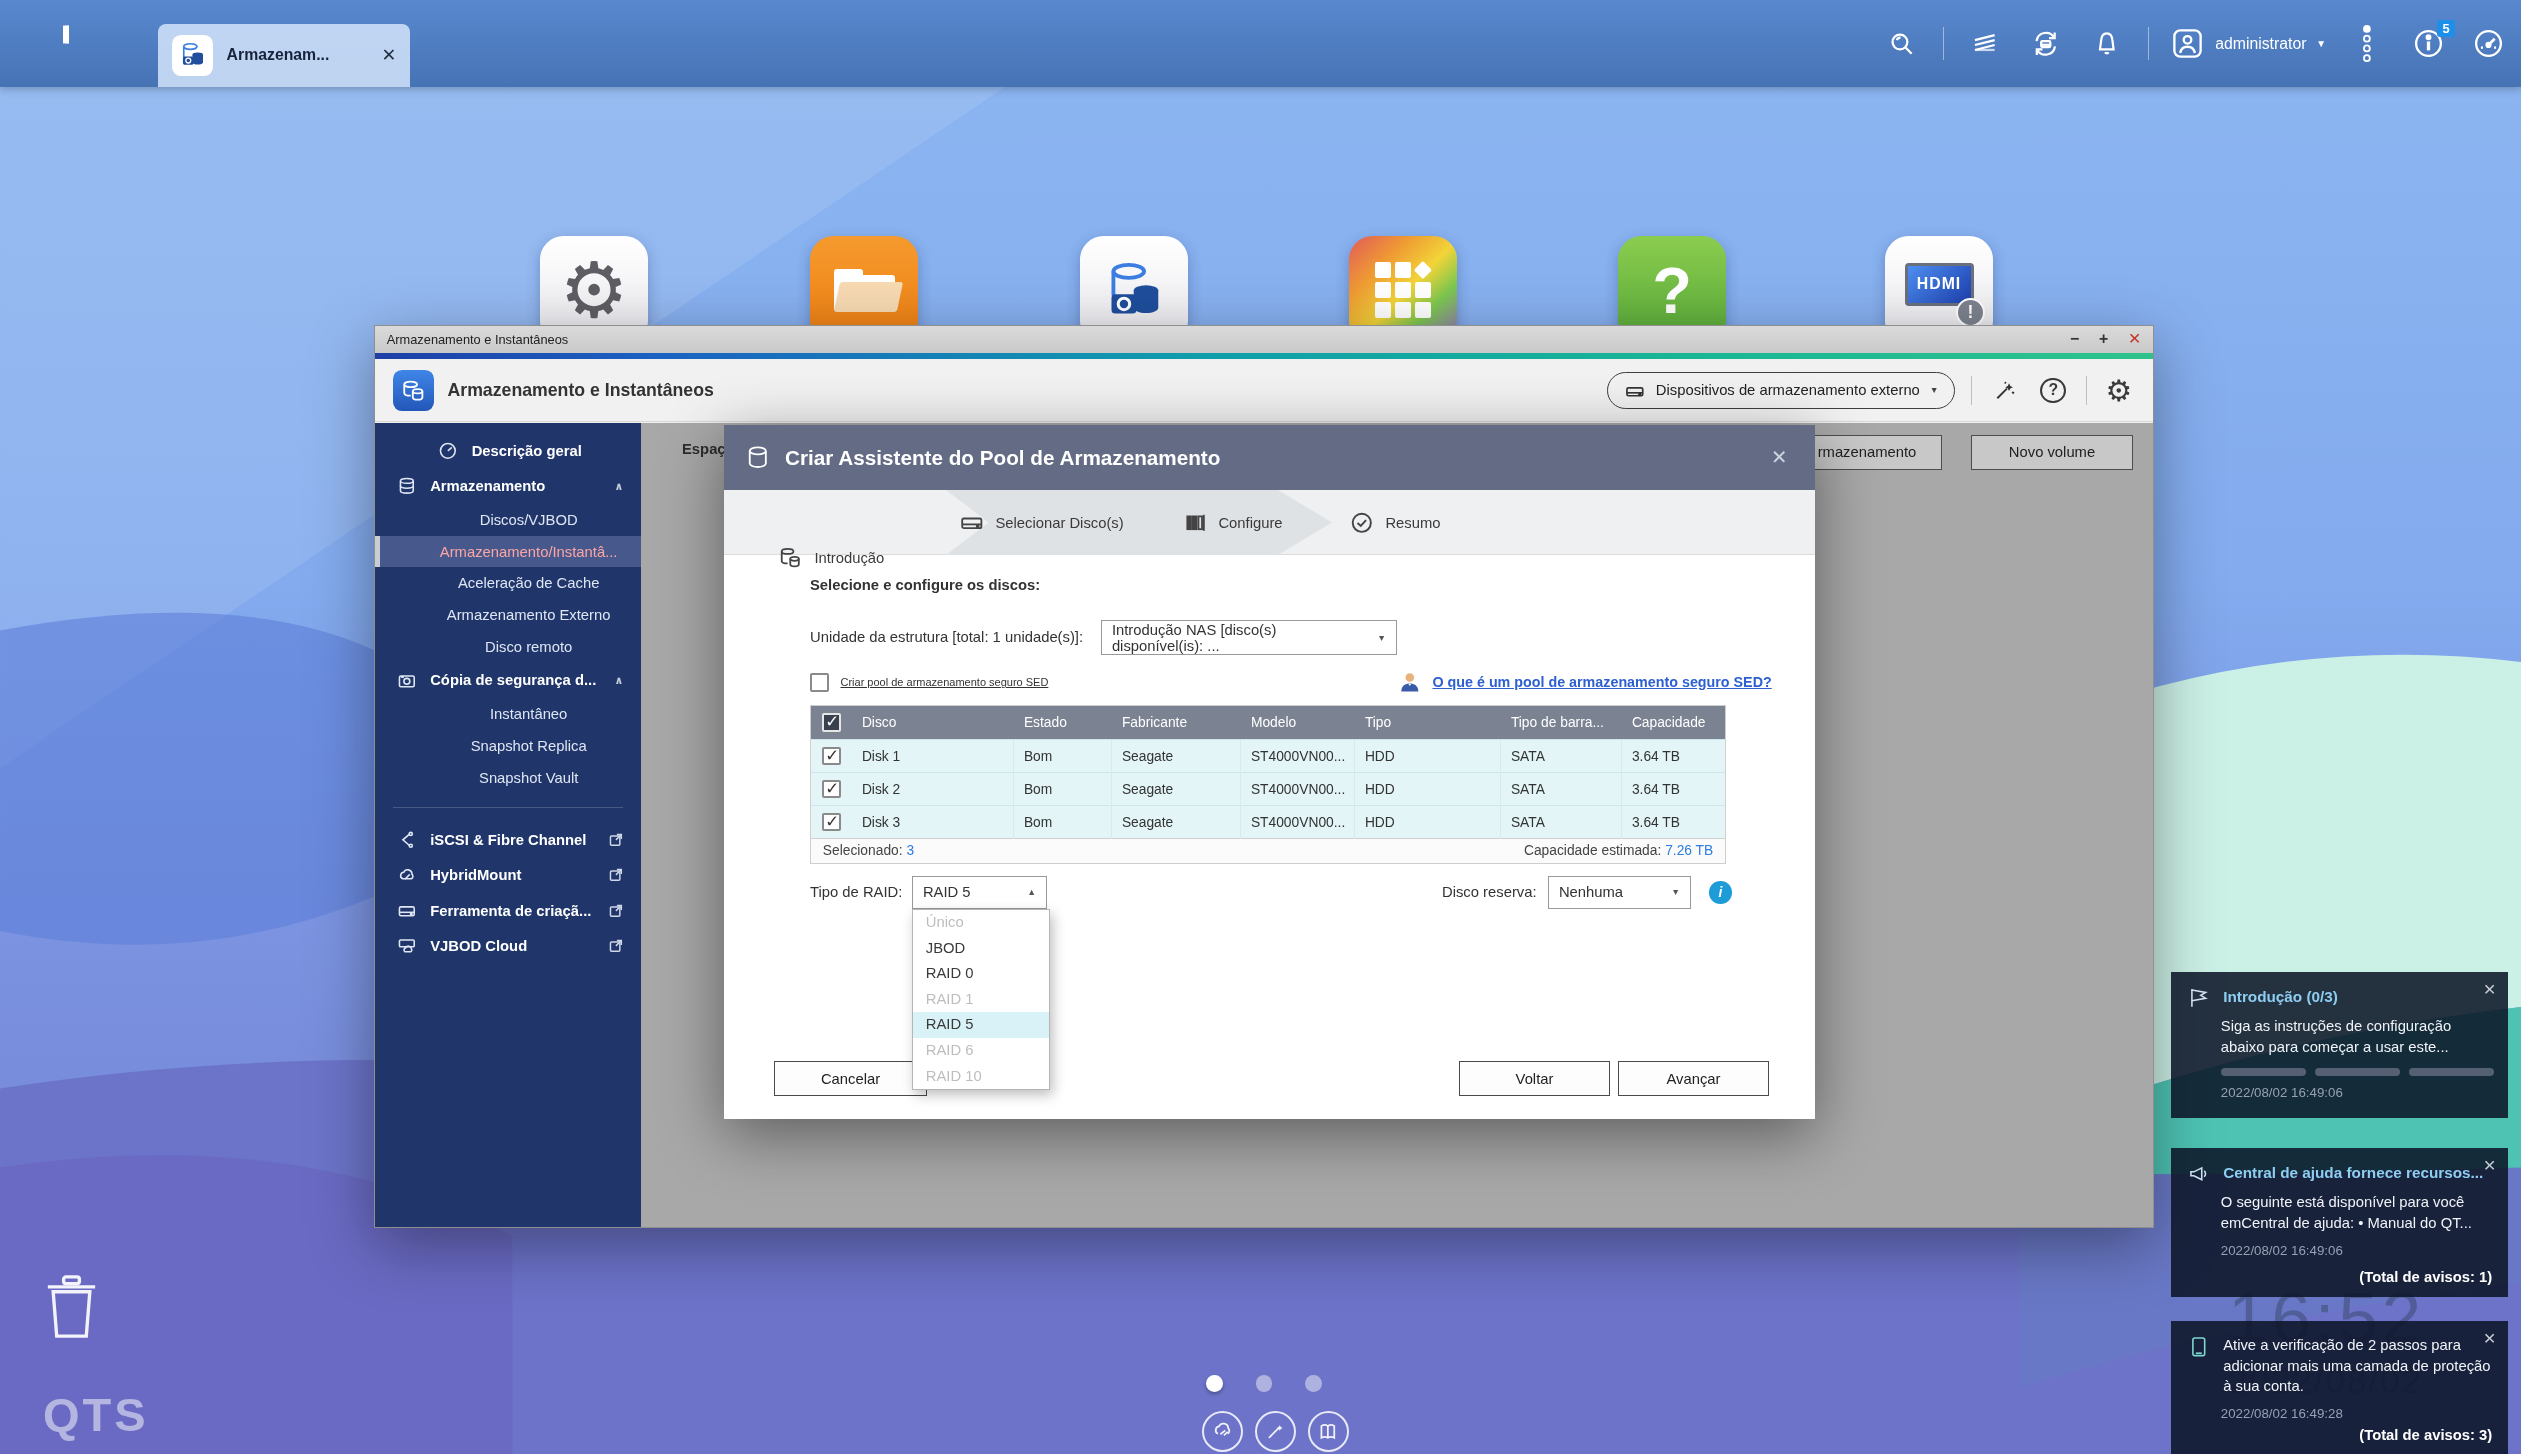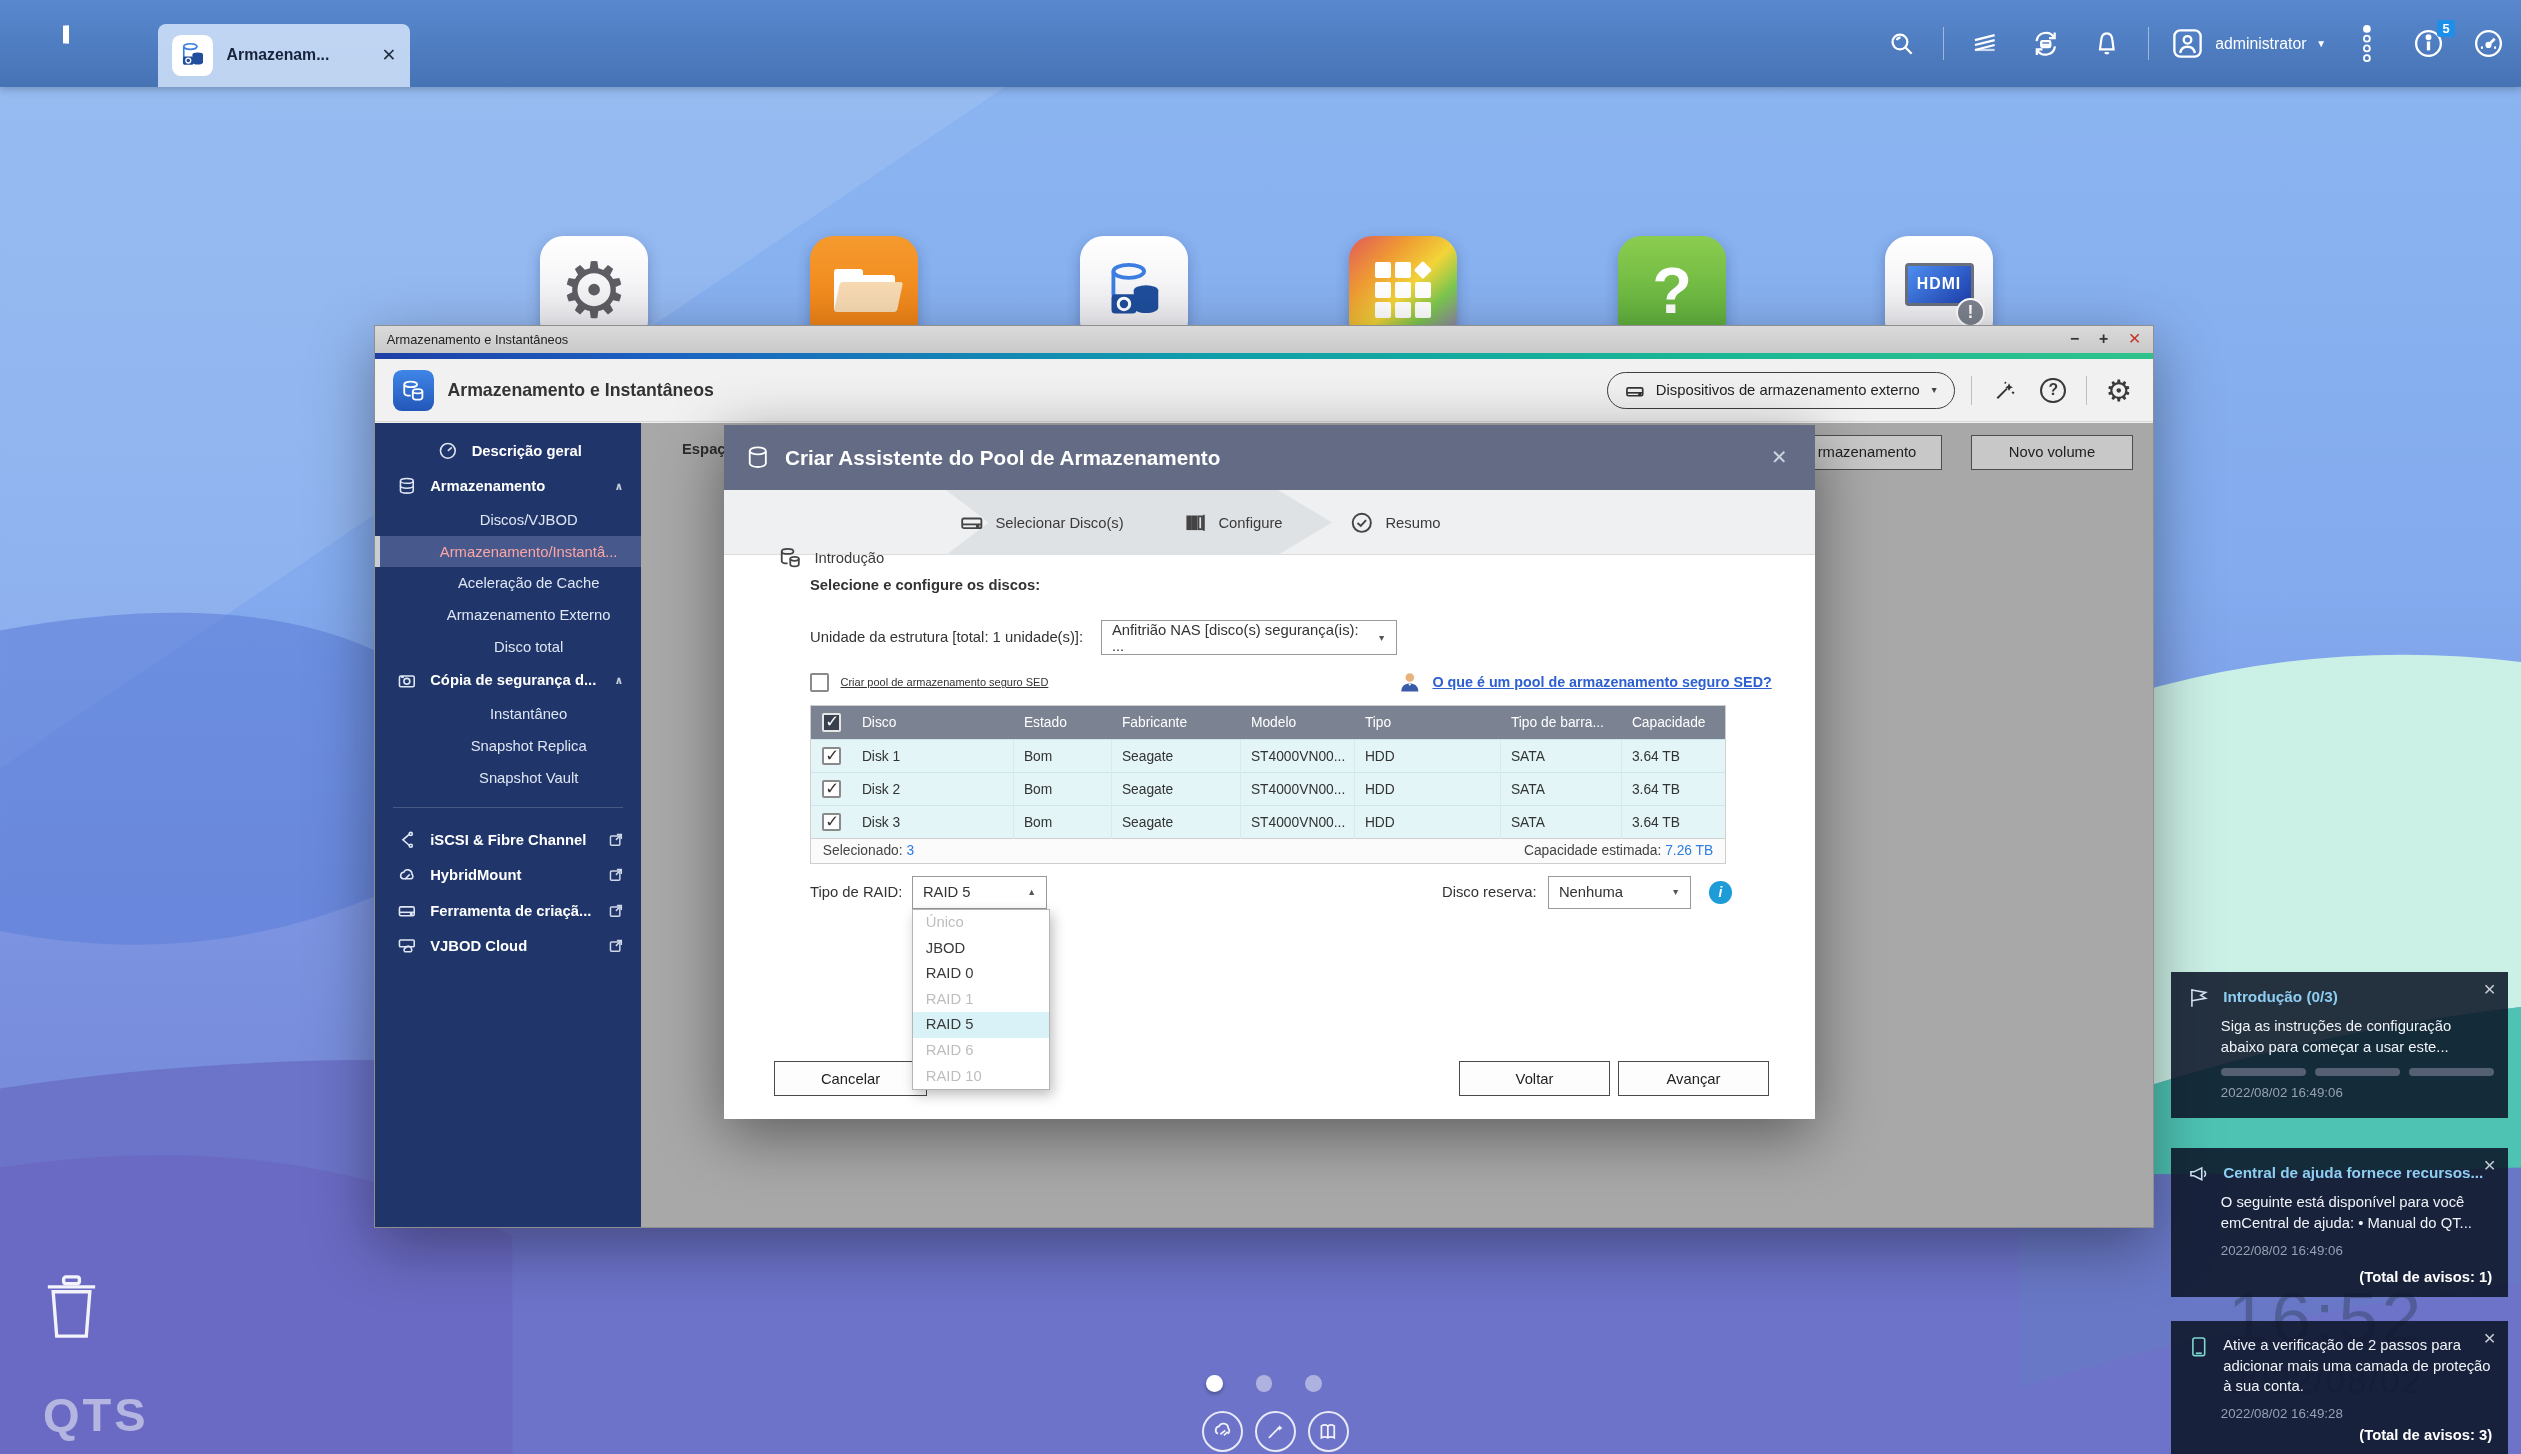--- a/index.html
+++ b/index.html
@@ -367,21 +367,21 @@
           <li class="child selected">
               <span>Armazenamento/Instantâ...</span>
             </li>
           <li class="child">
               <span>Aceleração de Cache</span>
             </li>
           <li class="child">
               <span>Armazenamento Externo</span>
             </li>
           <li class="child">
-              <span>Disco total</span>
+              <span>Disco remoto</span>
             </li>
           <li class="top">
             <svg width="19.7" height="19.7" viewBox="0 0 20 20" fill="none" stroke="#dfe6f4" stroke-width="1.6">
               <rect x="2.5" y="5" width="15" height="11" rx="1.5"></rect>
                 <circle cx="10" cy="10.5" r="3"></circle>
                 <rect x="4" y="5" width="3" height="2" fill="#dfe6f4" stroke="none"></rect>
             </svg>
             <span>Cópia de segurança d...</span>
             <span class="chev">∧</span>
           </li>
@@ -498,21 +498,21 @@
         </svg>
         <span class="slabel">Resumo</span>
       </span>
     </div>
 
     <div class="dlg-body">
       <span class="sec-title">Selecione e configure os discos:</span>
 
       <span class="enc-label">Unidade da estrutura [total: 1 unidade(s)]:</span>
       <span class="select enc-select">
-        <span>Anfitrião NAS [disco(s) segurança(is): ...</span>
+        <span>Introdução NAS [disco(s) disponível(is): ...</span>
         <span class="caret">▼</span>
       </span>
 
       <span class="sed-row">
         <span class="cb"></span>
         <span class="sed-label">Criar pool de armazenamento seguro SED</span>
       </span>
       <span class="sed-right">
         <svg width="25.6" height="25.6" viewBox="0 0 24 24">
           <circle cx="12" cy="8" r="4" fill="#e8b27a"></circle>

